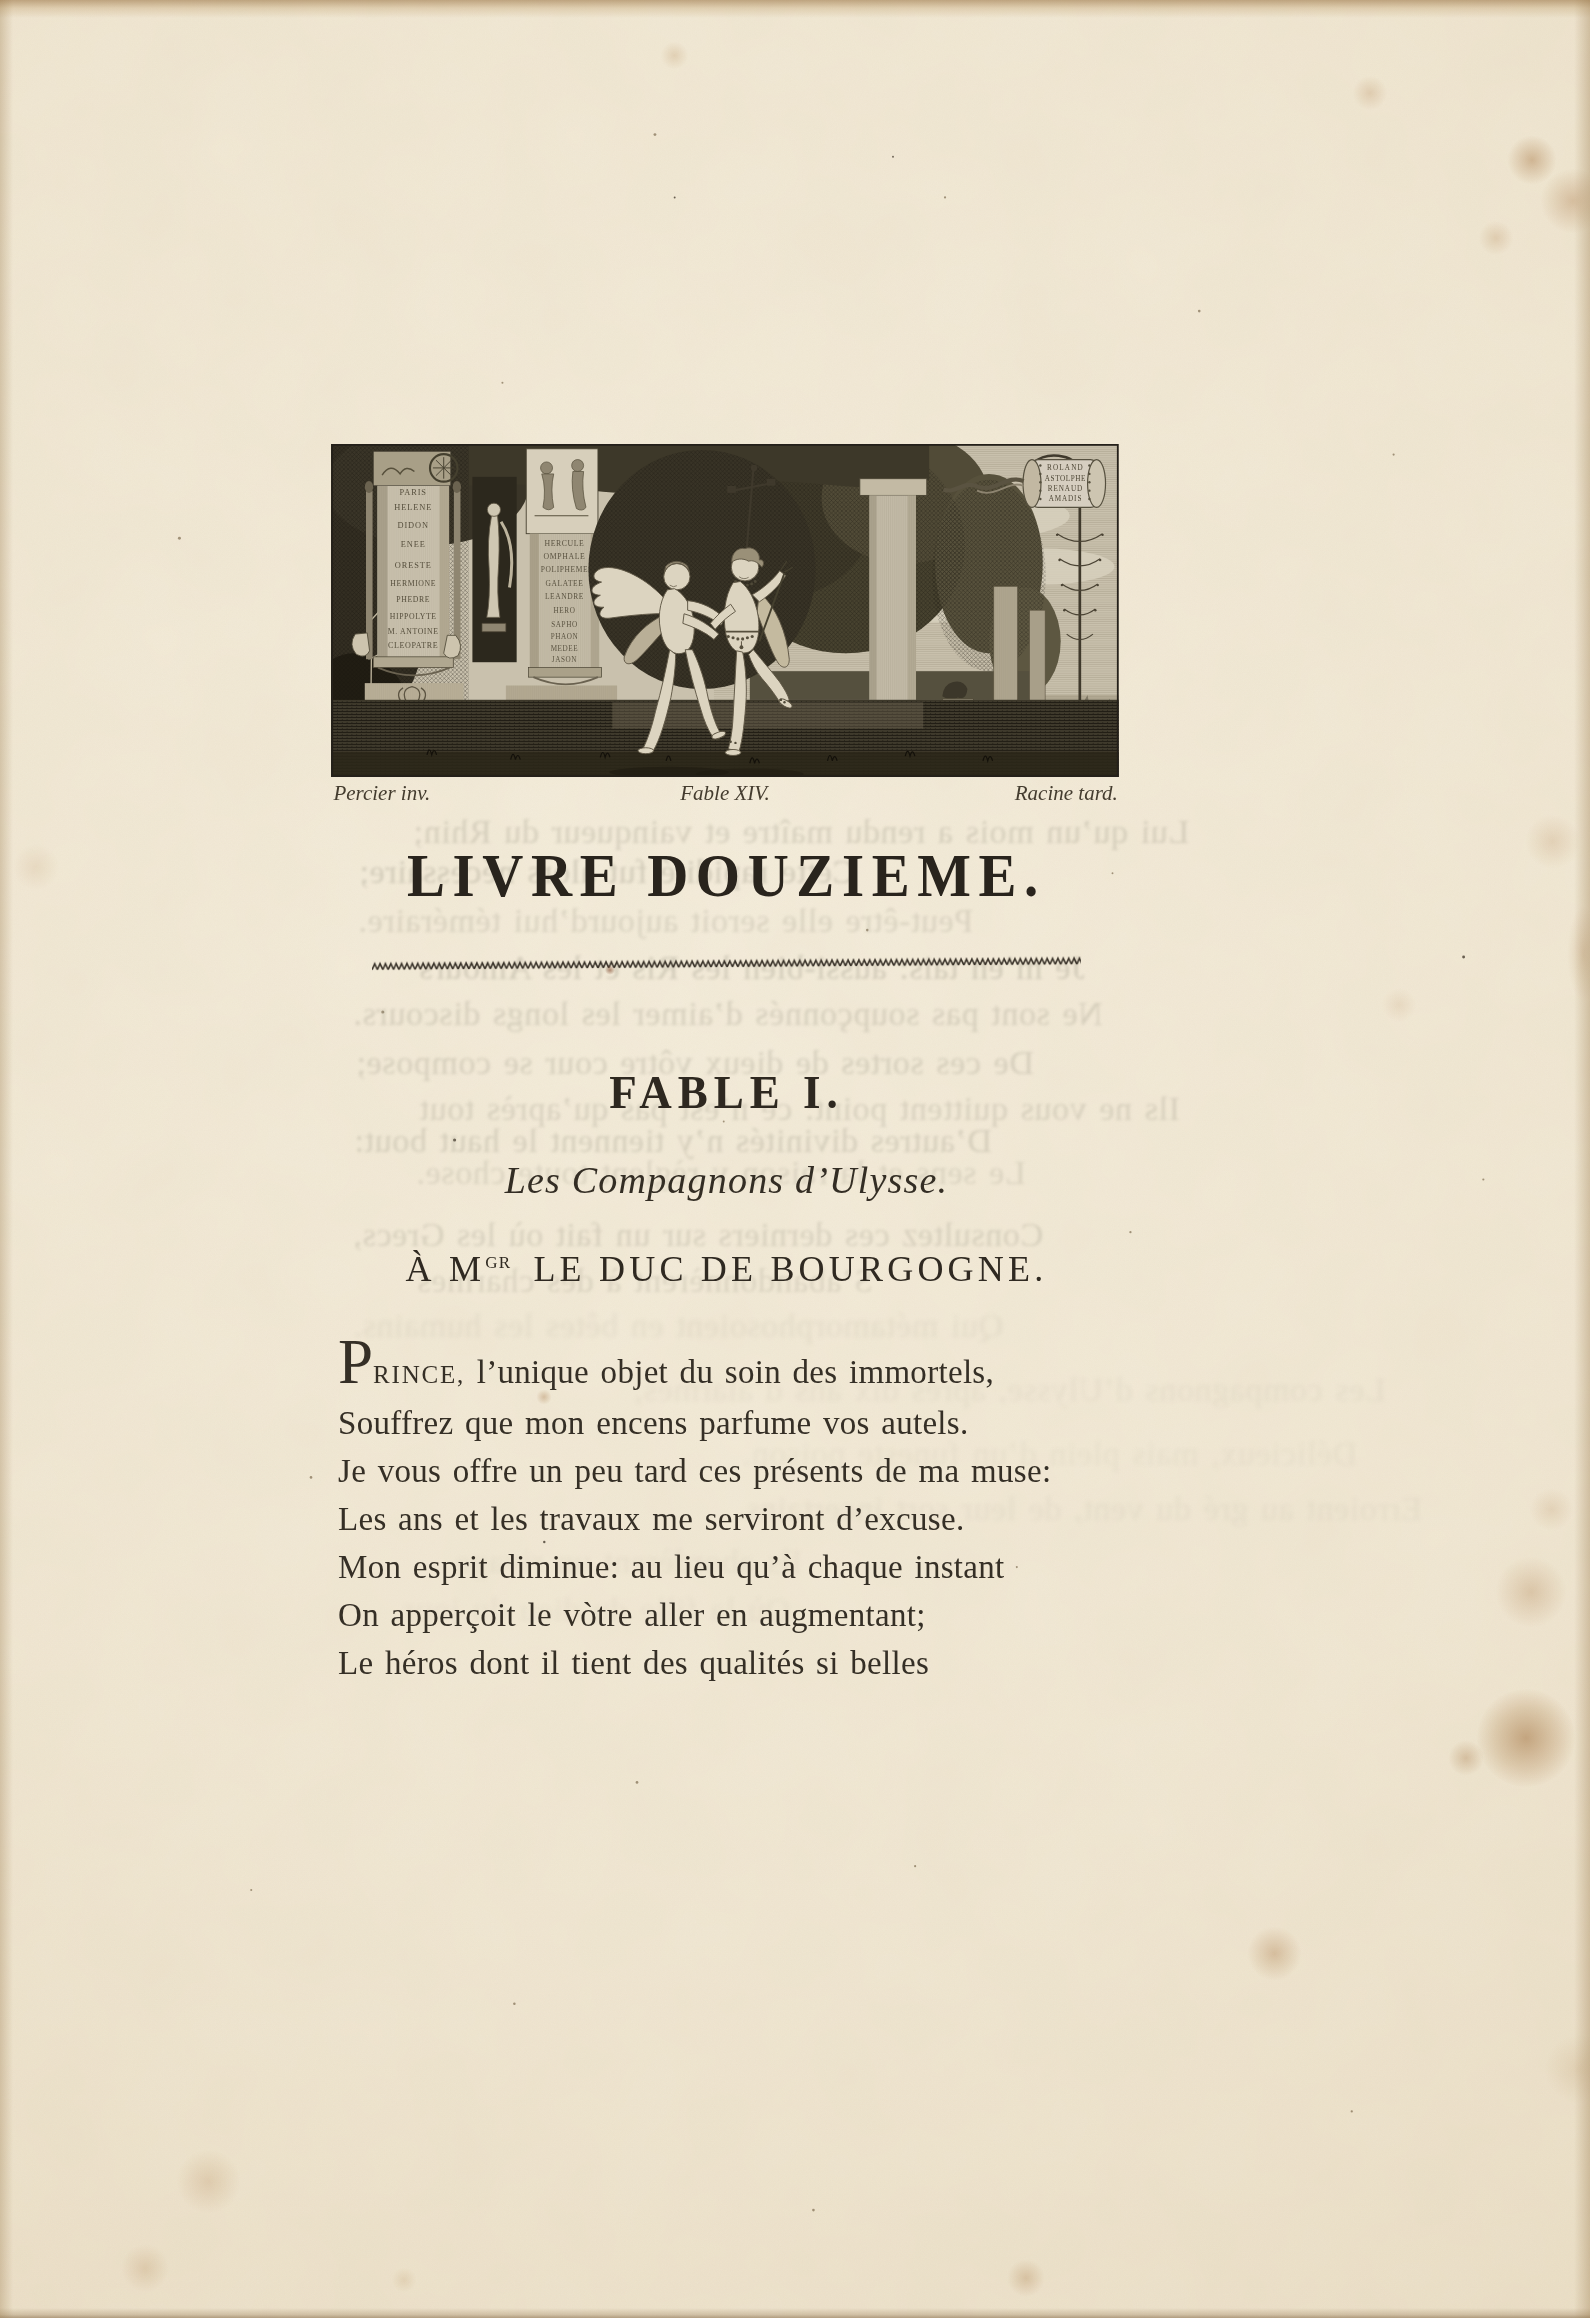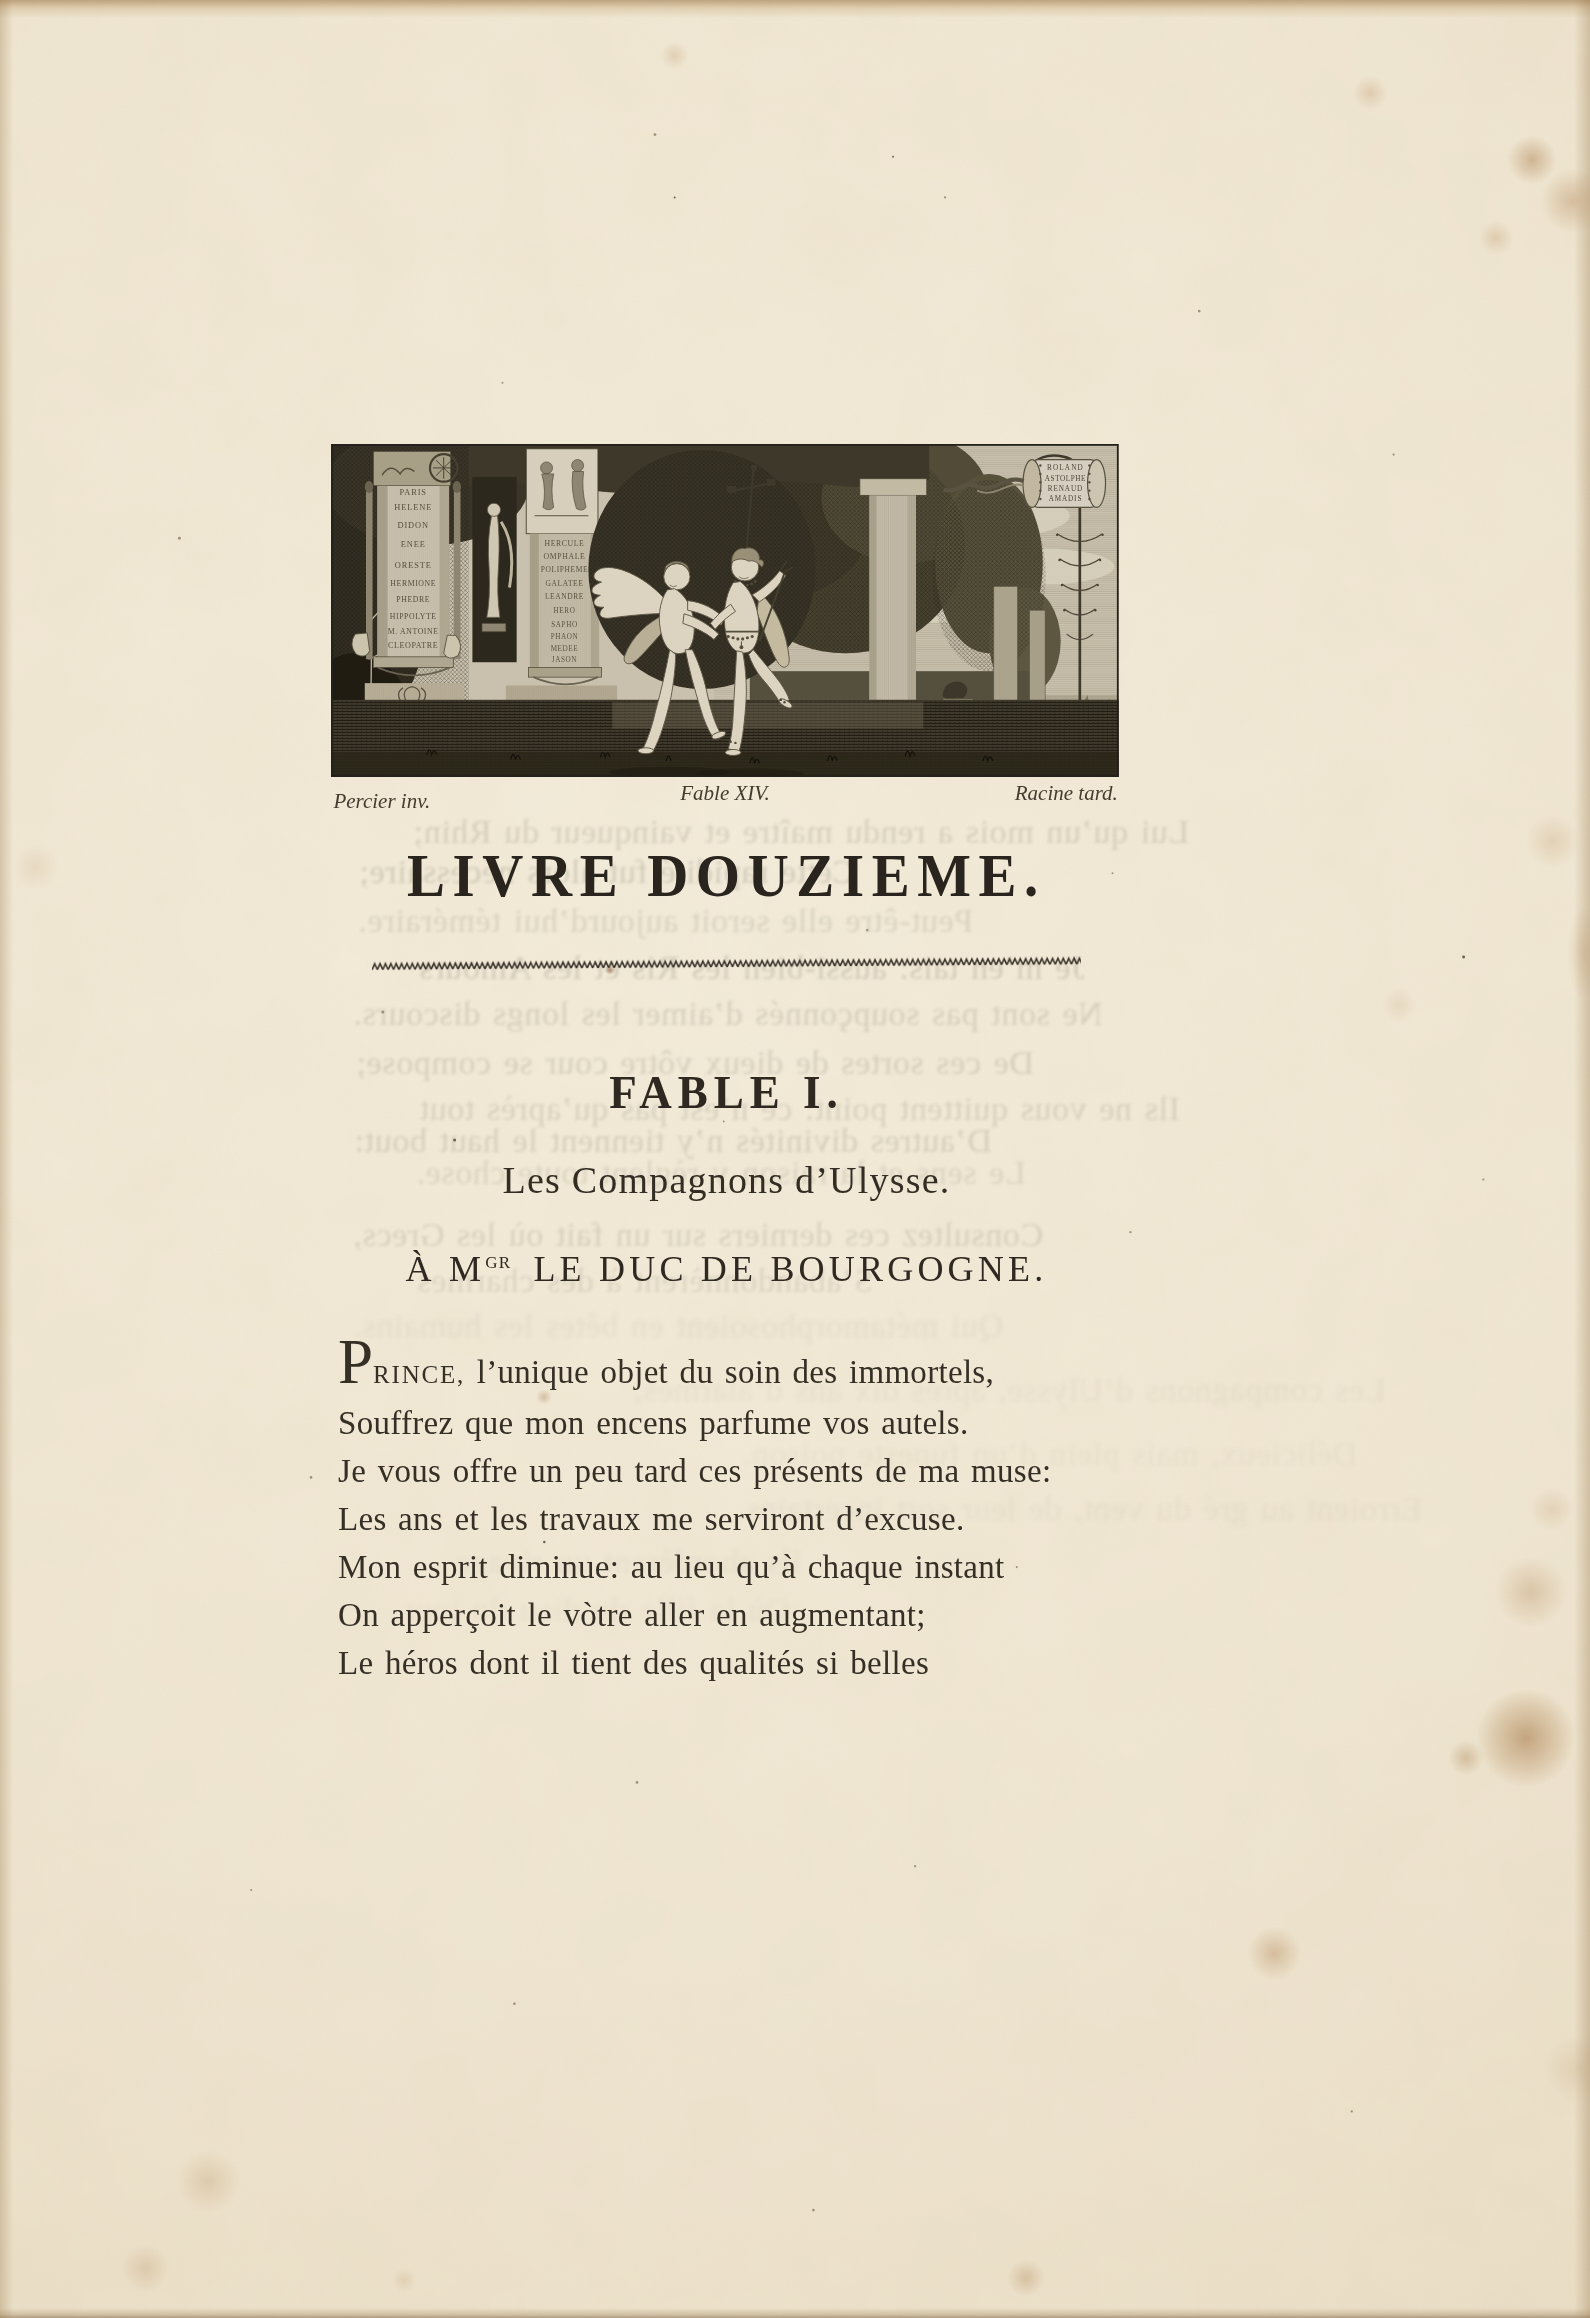--- a/index.html
+++ b/index.html
@@ -23,30 +23,30 @@
   .ghost{
     position:absolute;white-space:nowrap;
     font-size:34px;color:#8f8b7a;letter-spacing:0.6px;word-spacing:3px;
     transform:scaleX(-1);filter:blur(1.4px);pointer-events:none;
   }
   .ghost.faint{filter:blur(1.9px);}
 
   .engraving{position:absolute;left:331px;top:444px;width:788px;height:333px;}
   .caption-row{position:absolute;left:331px;top:781px;width:788px;height:27.5px;
     font-style:italic;font-size:21px;color:#443c2f;}
-  .caption-left{position:absolute;left:2.4px;top:8px;}
+  .caption-left{position:absolute;left:2.4px;top:0;}
   .caption-center{position:absolute;left:0;right:0;text-align:center;top:0;}
   .caption-right{position:absolute;right:1.2px;top:0;}
 
   .content-center{position:absolute;left:334px;width:785px;text-align:center;}
   .book-title{top:842px;font-size:58px;font-weight:bold;letter-spacing:7.8px;color:#29241d;
     transform:scale(.98,1.06);}
   .divider{position:absolute;left:372px;top:958px;width:709px;height:13px;transform:rotate(-0.45deg);}
   .fable-number{top:1066px;font-size:45px;font-weight:bold;letter-spacing:6px;color:#2e2820;transform:scale(1,1.04);}
-  .fable-title{top:1158px;font-size:38px;letter-spacing:1.2px;color:#332d24;}
+  .fable-title{top:1158px;font-size:38px;font-style:italic;letter-spacing:1.2px;color:#332d24;}
   .dedication{top:1248px;font-size:36px;letter-spacing:4.2px;color:#2f2921;}
   .dedication sup{font-size:17px;vertical-align:12.6px;letter-spacing:1.2px;}
 
   .poem{position:absolute;left:338px;top:1348px;width:897px;
     font-size:33px;line-height:48px;letter-spacing:0.3px;word-spacing:3px;color:#352f26;}
   .poem .line{white-space:nowrap;}
   .dropcap{font-size:63px;line-height:0;letter-spacing:0;}
   .smallcaps{font-size:25px;letter-spacing:1.8px;margin-top:40px;}
 </style>
 </head>

